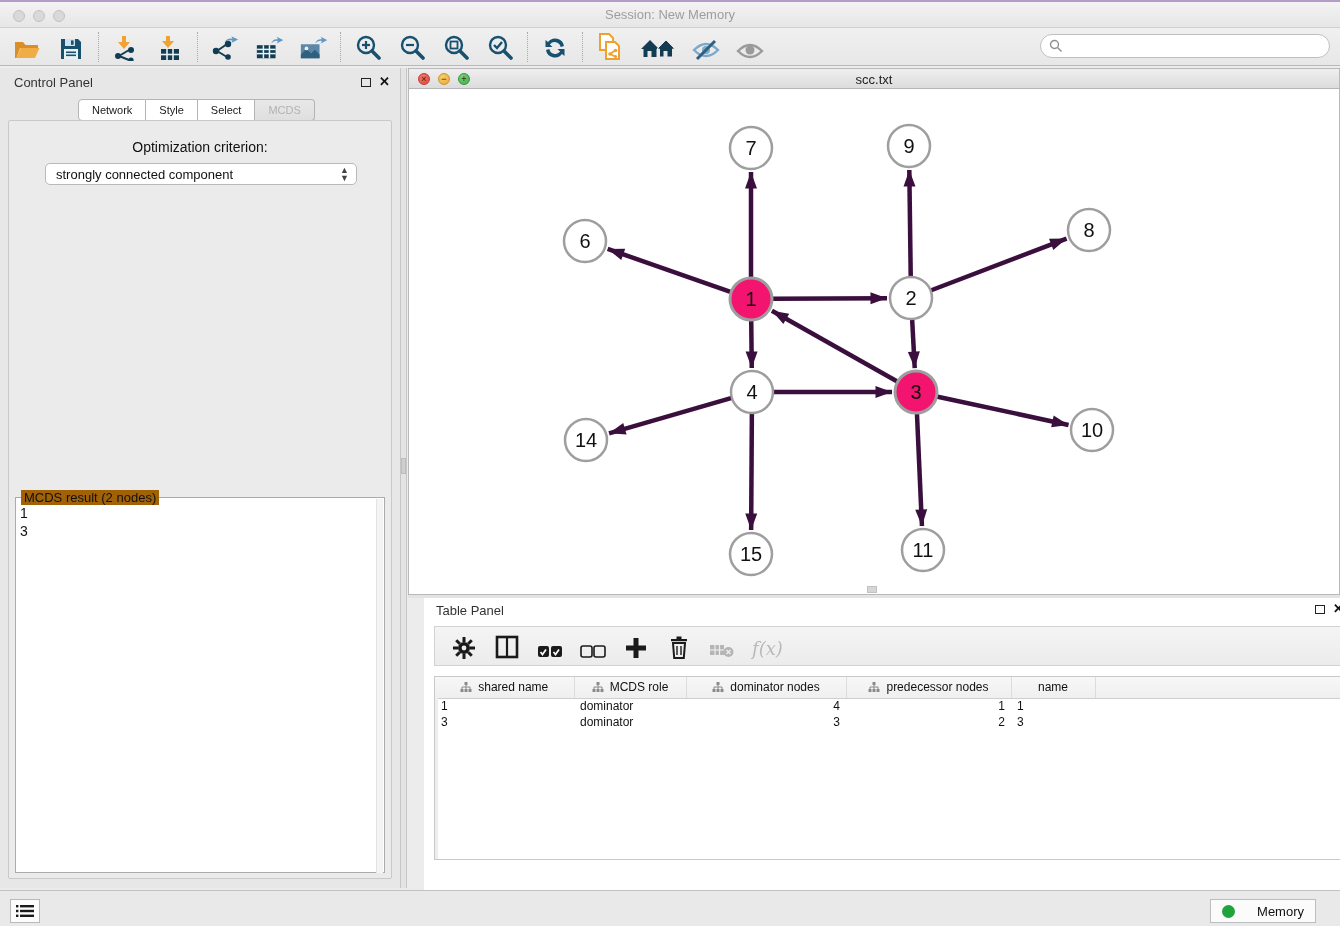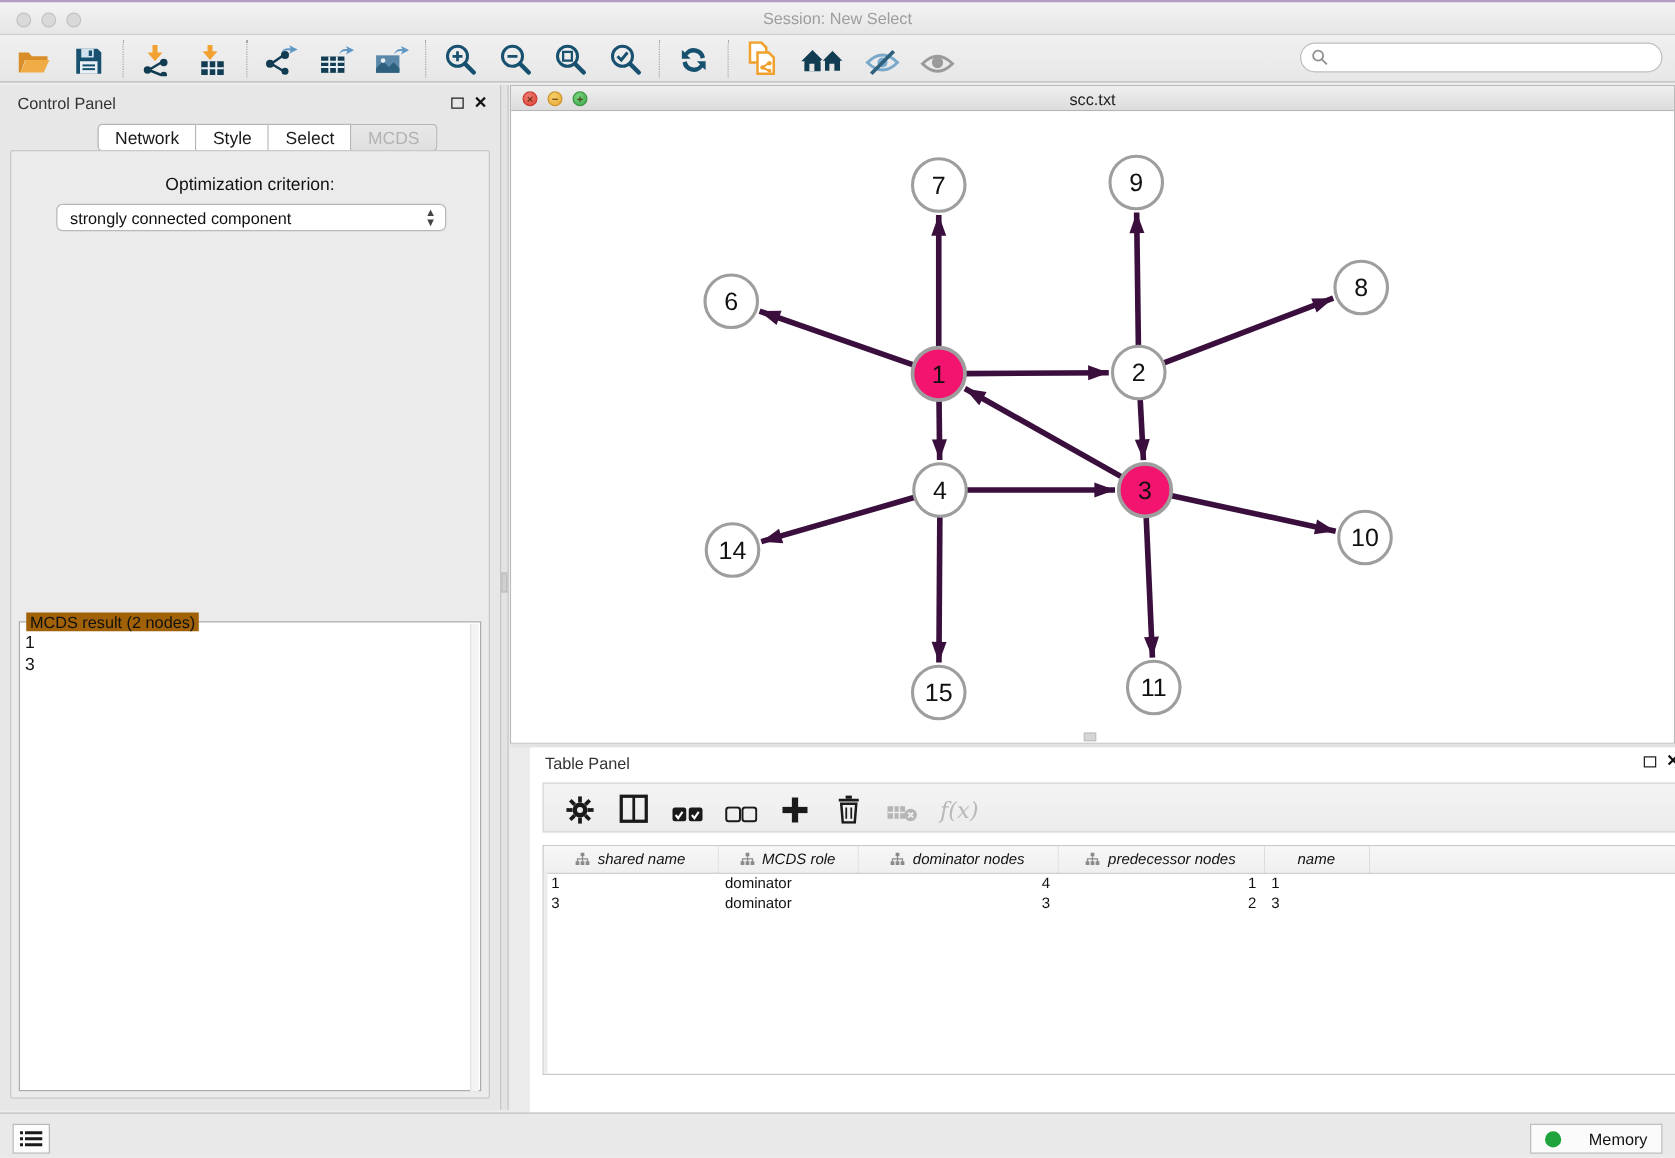--- a/index.html
+++ b/index.html
@@ -26,21 +26,21 @@
     background:#fff; border:1px solid #bfbfbf; border-radius:12px; display:flex; align-items:center; padding-left:8px; }
 
   
   .control-panel { position:absolute; left:0; top:66px; width:400px; height:820px; background:#e7e7e7; }
   .panel-head { position:absolute; left:0; top:4px; width:100%; height:22px; }
   .panel-title { position:absolute; left:14px; top:3px; font-size:13px; color:#333; }
   .win-btns { position:absolute; right:10px; top:4px; display:flex; gap:8px; align-items:center; }
   .float-glyph { width:10px; height:9px; border:1.5px solid #222; display:inline-block; }
   .close-glyph { font-size:13px; font-weight:bold; color:#111; line-height:12px; }
   .cp-tabs { position:absolute; left:78px; top:31px; display:flex; }
-  .seg-tab { height:22px; font-size:14px; color:#1a1a1a; background:#fff; border:1px solid #b4b4b4;
+  .seg-tab { height:22px; font-size:11px; color:#1a1a1a; background:#fff; border:1px solid #b4b4b4;
     border-left:none; display:flex; align-items:center; justify-content:center; padding:0 13px; }
   .seg-tab:first-child { border-left:1px solid #b4b4b4; border-radius:4px 0 0 4px; }
   .seg-tab:last-child { border-radius:0 4px 4px 0; }
   .seg-tab.selected { background:linear-gradient(#e8e8e8,#dfdfdf); color:#b2b2b2; }
   .cp-inner { position:absolute; left:8px; top:52px; width:384px; height:759px;
     background:#ebebeb; border:1px solid #c9c9c9; border-radius:2px; }
   .opt-label { position:absolute; left:0; width:100%; top:18px; text-align:center; font-size:14px; color:#111; }
   .dropdown { position:absolute; left:36px; top:42px; width:312px; height:22px; background:#fff;
     border:1px solid #b9b9b9; border-radius:5px; display:flex; align-items:center; font-size:13px; color:#111;
     padding-left:10px; }
@@ -79,49 +79,49 @@
   .table-panel { position:absolute; left:424px; top:596px; width:932px; height:292px; background:#ffffff; }
   .tp-head { position:absolute; left:0; top:0; width:100%; height:24px; }
   .tp-title { position:absolute; left:12px; top:5px; font-size:13px; color:#333; }
   .tp-toolbar { position:absolute; left:10px; top:28px; width:912px; height:40px;
     background:linear-gradient(#f4f4f4,#ececec); border:1px solid #d2d2d2; display:flex; align-items:center; gap:17px; padding-left:16px; }
   .tp-toolbar .tb-btn { width:26px; height:26px; }
   .fx { font-family:"DejaVu Serif", serif; font-style:italic; font-size:18px; color:#b9b9b9; }
   .tbl-wrap { position:absolute; left:10px; top:78px; width:912px; height:184px; background:#fff; border:1px solid #c9c9c9; }
   table.datatable { border-collapse:collapse; width:100%; table-layout:fixed; font-size:12px; color:#111; }
   table.datatable th { height:21px; font-weight:normal; background:linear-gradient(#f7f7f7,#efefef);
-    border-right:1px solid #dcdcdc; border-bottom:1px solid #cfcfcf; position:relative;font-style:italic; }
+    border-right:1px solid #dcdcdc; border-bottom:1px solid #cfcfcf; position:relative; }
   .th-inner { display:flex; align-items:center; justify-content:center; gap:6px; }
   table.datatable td { height:16px; padding:0 6px; border:none; }
   td.al { text-align:left; } td.ar { text-align:right; }
   .tbl-leftstrip { position:absolute; left:0; top:21px; bottom:0; width:3px; background:#ededed; }
   .tp-tabs { position:absolute; left:0; top:267px; width:100%; display:flex; justify-content:center; }
   .tp-tabs .seg-tab { font-size:13px; font-weight:bold; }
   .tp-tabs .seg-tab.selected { color:#c2c2c2; text-shadow:0 1px 0 #fff; font-weight:bold; }
 
   
   .statusbar { position:absolute; left:0; top:888px; width:1340px; height:38px; background:#e9e9e9; border-top:1px solid #c2c2c2; }
   .list-btn { position:absolute; left:10px; top:8px; width:30px; height:24px; background:#fcfcfc; border:1px solid #b9b9b9;
     display:flex; align-items:center; justify-content:center; }
-  .memory-btn { position:absolute; right:10px; top:8px; height:24px; background:#fbfbfb; border:1px solid #bdbdbd;
+  .memory-btn { position:absolute; right:24px; top:8px; height:24px; background:#fbfbfb; border:1px solid #bdbdbd;
     display:flex; align-items:center; gap:22px; padding:0 11px; font-size:13px; color:#111; }
   .green-dot { width:13px; height:13px; border-radius:50%; background:#1fa33c; }
 
   .ic { display:block; }
 </style>
 </head>
 <body>
 
 <div class="app">
 
   <div class="titlebar">
     <span class="tl" style="left:13px"></span>
     <span class="tl" style="left:33px"></span>
     <span class="tl" style="left:53px"></span>
-    <div class="title">Session: New Select</div>
+    <div class="title">Session: New Memory</div>
   </div>
 
   <div class="toolbar">
     <div class="tb-group">
       <div class="tb-btn">
         <svg class="ic" width="26" height="22" viewBox="0 0 26 22">
           <path d="M1 3 h8 l2.5 3 H24 v3 H6 L2.5 19 H1 Z" fill="#d88f2a"></path>
           <path d="M6.5 9 H25.5 L21 19 H2.5 Z" fill="#f0ad45"></path>
         </svg>
       </div>

